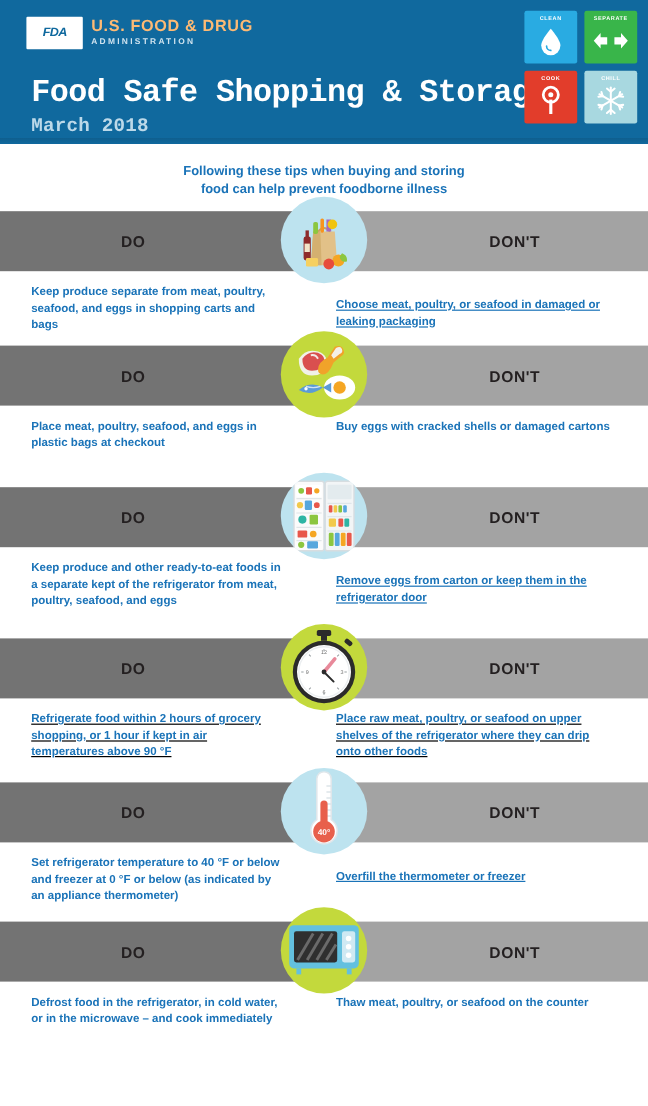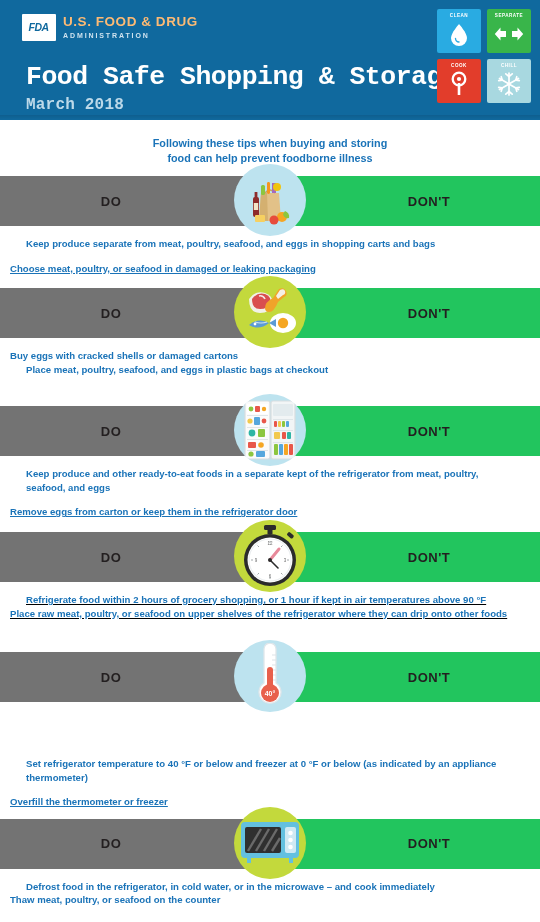--- a/index.html
+++ b/index.html
@@ -31,21 +31,21 @@
     top: 14px;
     right: 14px;
     bottom: 8px;
   }
   .fda-lockup {
     display: flex;
     align-items: flex-start;
     gap: 7px;
   }
   .fda-mark {
-    width: 34px;
+    width: 47px;
     height: 27px;
     background: #ffffff;
     display: flex;
     align-items: center;
     justify-content: center;
     flex: none;
     border-radius: 1px;
   }
   .fda-mark span {
     color: #10699e;
@@ -155,38 +155,37 @@
   }
   .bar-do {
     flex: 0 0 50%;
     background: #737373;
     display: flex;
     align-items: center;
     justify-content: center;
   }
   .bar-dont {
     flex: 0 0 50%;
-    background: #22c55e;
+    background: #a3a3a3;
     display: flex;
     align-items: center;
     justify-content: center;
   }
   .bar-label {
     font-size: 13px;
     font-weight: bold;
     color: #231f20;
     letter-spacing: 0.5px;
   }
   .bar-do .bar-label   { margin-left: -48px; }
   .bar-dont .bar-label { margin-left: 48px; }
 
   .texts {
     display: flex;
     padding: 11px 0 10px 0;
-    flex-direction: column;
   }
   .col {
     flex: 0 0 50%;
     color: #1a73b8;
     font-size: 9.6px;
     font-weight: bold;
     line-height: 13.6px;
   }
   .col.left  { padding: 0 36px 0 26px; }
   .col.right { padding: 0 26px 0 10px; }
@@ -208,21 +207,21 @@
     overflow: hidden;
   }
   .medallion.blue { background: #bde3ef; }
   .medallion.lime { background: #c3d93c; }
 
   
   .r1 .texts { min-height: 62px; }
   .r2 .texts { min-height: 68px; }
   .r3 .texts { min-height: 76px; }
   .r4 .texts { min-height: 70px; text-decoration: underline; }
-  .r5 .texts { min-height: 66px; margin-top: 44px; }
+  .r5 .texts { min-height: 66px; }
   .r6 .texts { min-height: 66px; }
 </style>
 </head>
 <body>
 
 <div class="page">
 
   <div class="header">
     <div class="header-inner">
 
@@ -362,22 +361,22 @@
             <ellipse cx="44" cy="42" rx="13" ry="10" fill="#ffffff"></ellipse>
             <circle cx="44" cy="42" r="5.2" fill="#f5a623"></circle>
             <path d="M10 44 q10 -8 20 -2 q-10 8 -20 2 z" fill="#5b9bd5"></path>
             <path d="M30 42 l7 -4 l0 8 z" fill="#5b9bd5"></path>
             <circle cx="16" cy="43" r="1.4" fill="#ffffff"></circle>
             <path d="M16 41 q6 2 12 0" stroke="#cfe2f3" stroke-width="1.2" fill="none"></path>
           </svg>
         </div>
       </div>
       <div class="texts">
+        <div class="col left">Place meat, poultry, seafood, and eggs in plastic bags at checkout</div>
         <div class="col right">Buy eggs with cracked shells or damaged cartons</div>
-        <div class="col left">Place meat, poultry, seafood, and eggs in plastic bags at checkout</div>
       </div>
     </div>
 
     <div class="row r3">
       <div class="bars">
         <div class="bar-do">
           <span class="bar-label">DO</span>
         </div>
         <div class="bar-dont">
           <span class="bar-label">DON'T</span>

